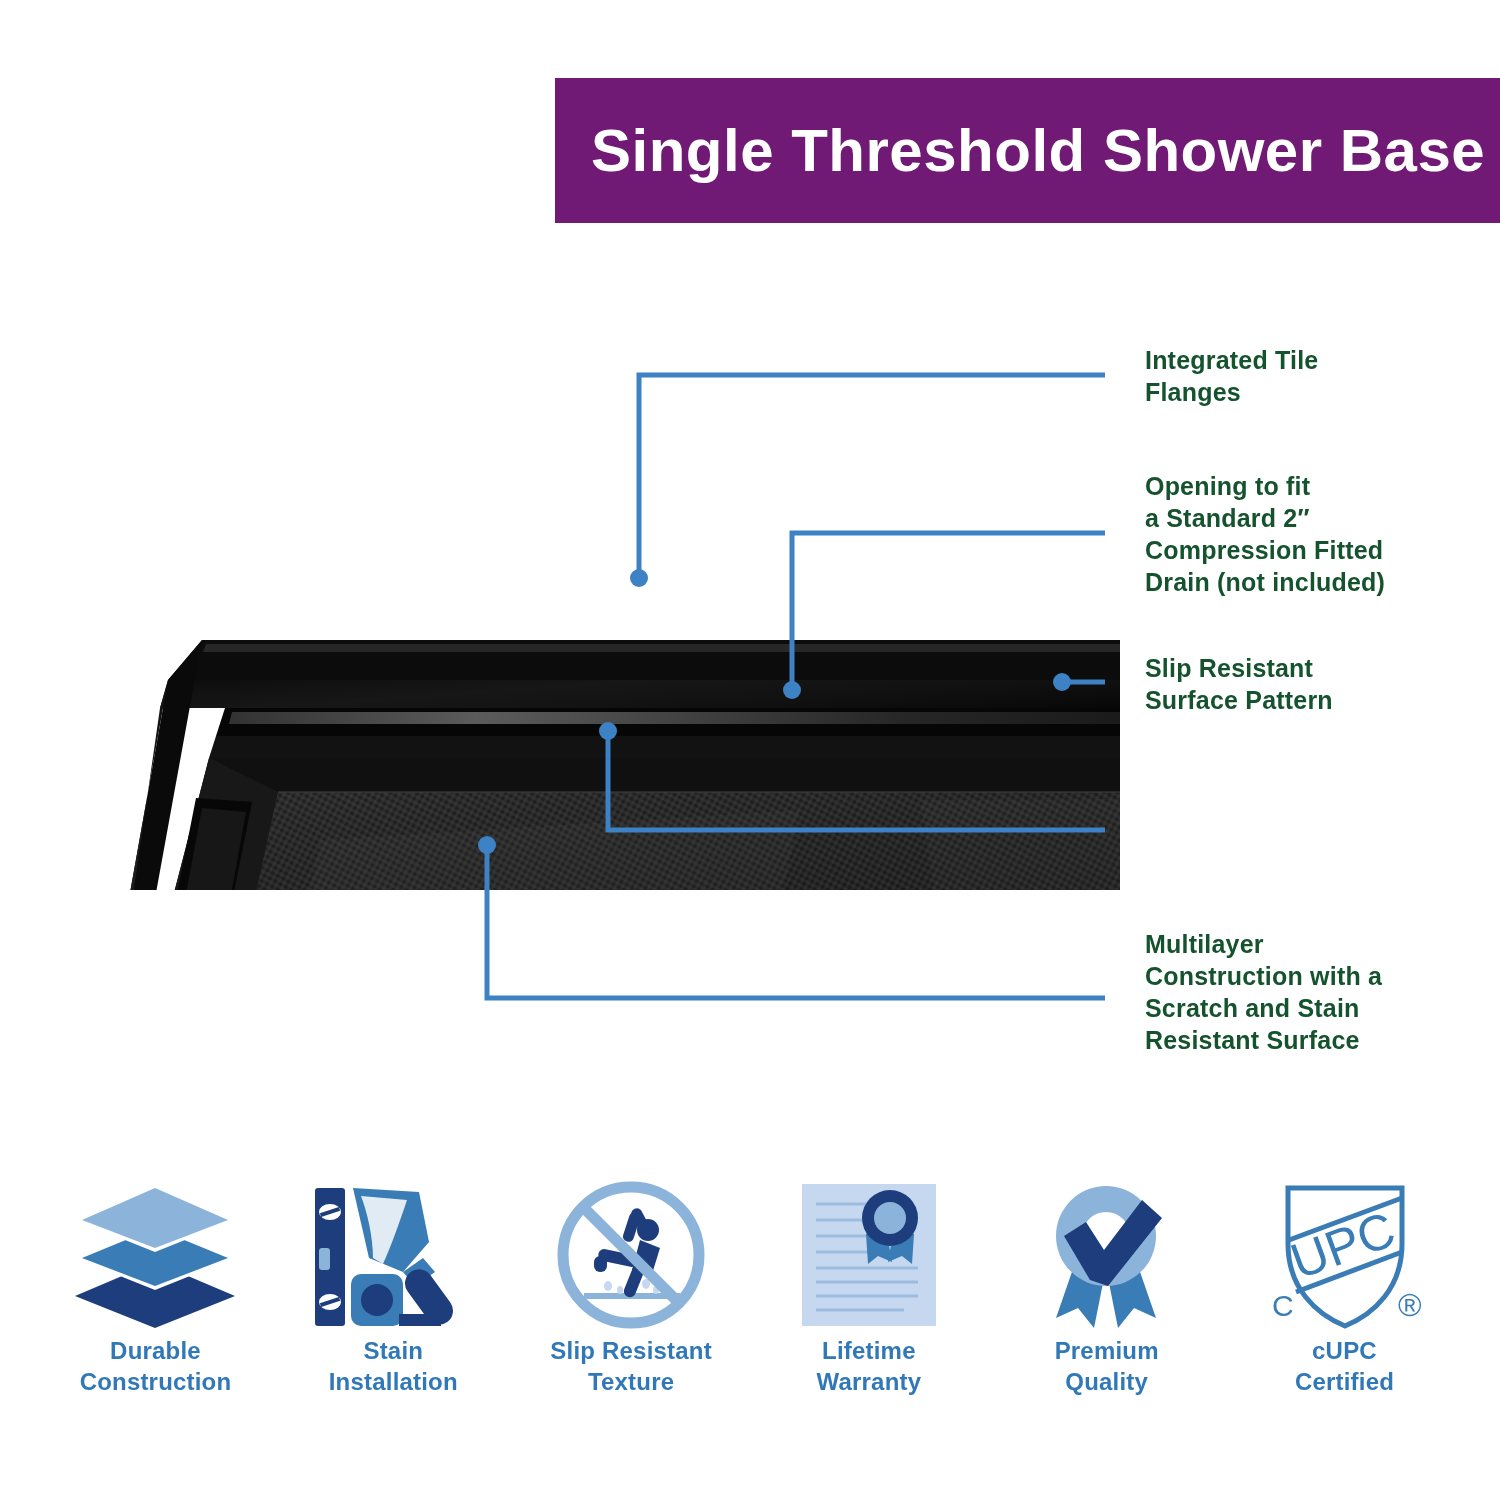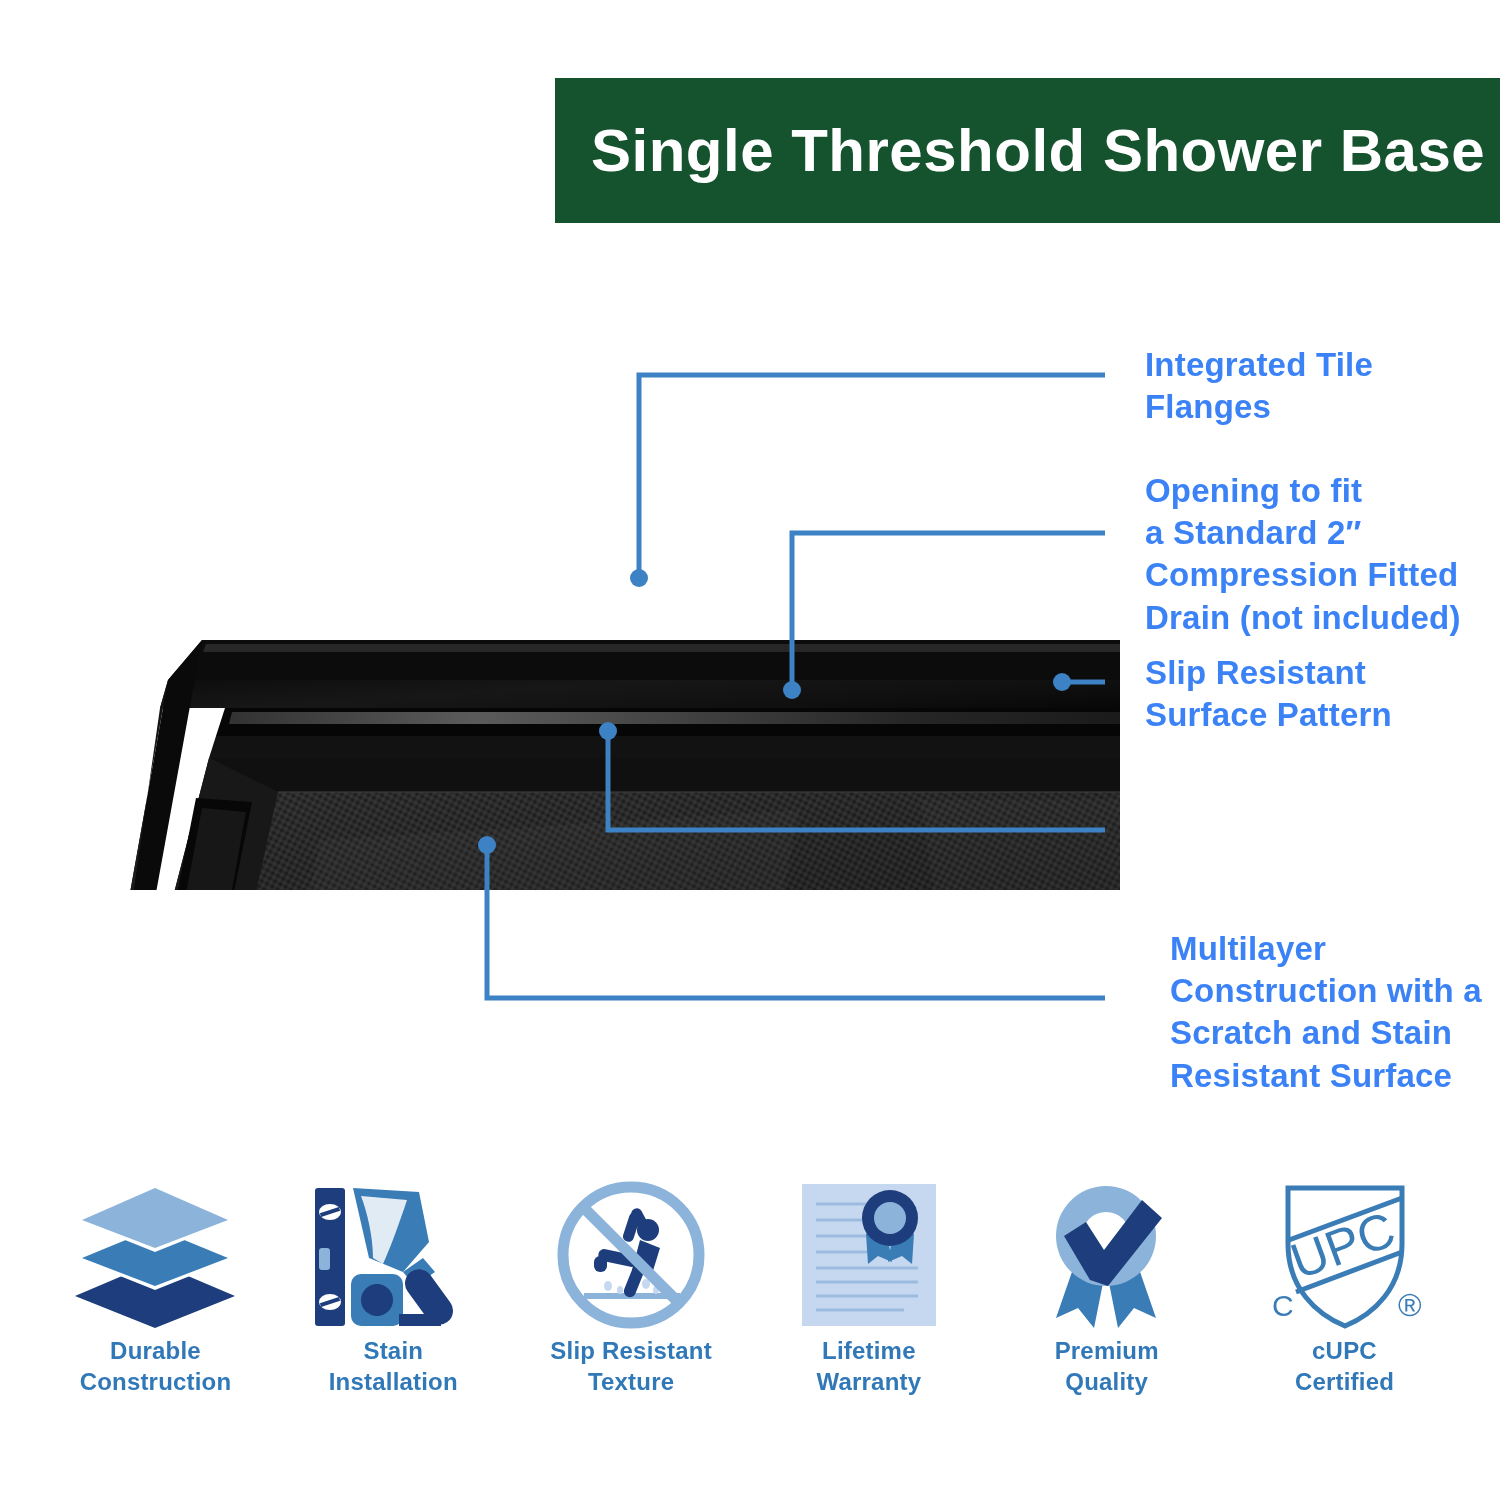--- a/index.html
+++ b/index.html
@@ -21,21 +21,21 @@
     background: #ffffff;
   }
 
   
   #title-banner {
     position: absolute;
     left: 555px;
     top: 78px;
     width: 945px;
     height: 145px;
-    background: #14532d;
+    background: #701a75;
     display: flex;
     align-items: center;
     padding-left: 36px;
     box-sizing: border-box;
   }
   #title-text {
     color: #ffffff;
     font-size: 60px;
     font-weight: bold;
     letter-spacing: 0.5px;
@@ -50,22 +50,22 @@
     left: 20px;
     top: 540px;
     width: 1100px;
     height: 350px;
   }
   #product-svg { display: block; }
 
   
   .callout-label {
     position: absolute;
-    color: #3b82f6;
-    font-size: 33px;
+    color: #14532d;
+    font-size: 25px;
     font-weight: bold;
     line-height: 1.28;
     letter-spacing: 0.2px;
     white-space: pre-line;
   }
   #callout-lines {
     position: absolute;
     left: 0; top: 0;
     width: 1500px; height: 1500px;
     pointer-events: none;
@@ -269,21 +269,21 @@
 
   <div class="callout-label" style="left:1145px; top:470px; width:320px;">Opening to fit
 a Standard 2″
 Compression Fitted
 Drain (not included)</div>
 
   <div class="callout-label" style="left:1145px; top:652px; width:320px;">Slip Resistant
 Surface Pattern</div>
 
 
-  <div class="callout-label" style="left:1145px; top:928px; width:330px;margin-left:25px;">Multilayer
+  <div class="callout-label" style="left:1145px; top:928px; width:330px;">Multilayer
 Construction with a
 Scratch and Stain
 Resistant Surface</div>
 
   <div id="features">
 
     <div class="feature">
       <div class="feature-icon">
         <svg width="175" height="150" viewBox="0 0 175 150" xmlns="http://www.w3.org/2000/svg">
           <polygon points="87,82 7,116 87,148 167,116" fill="#1d3d7c"></polygon>

